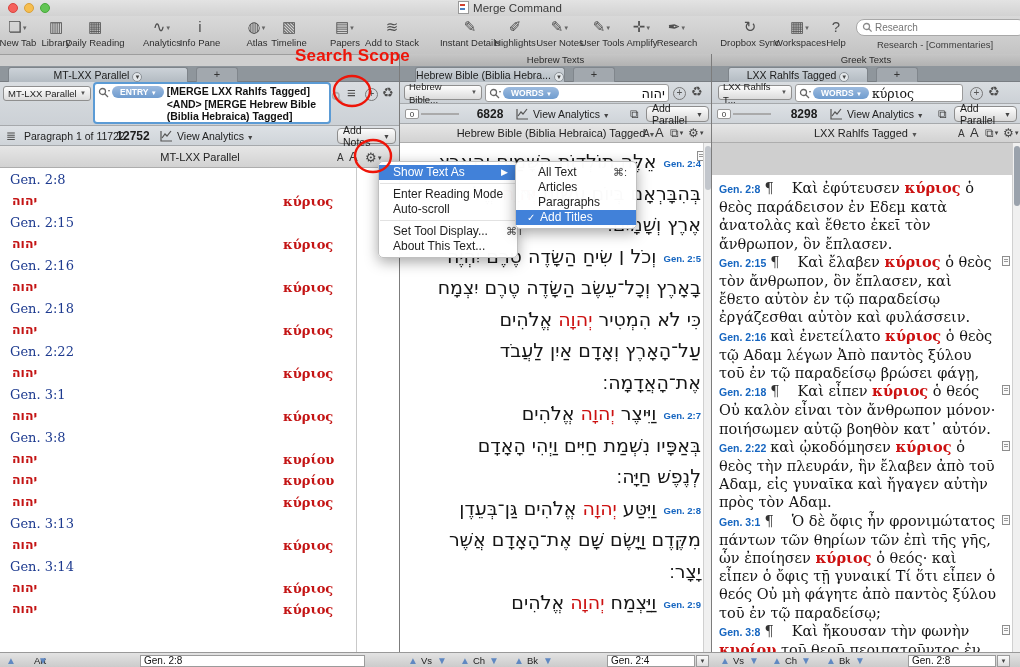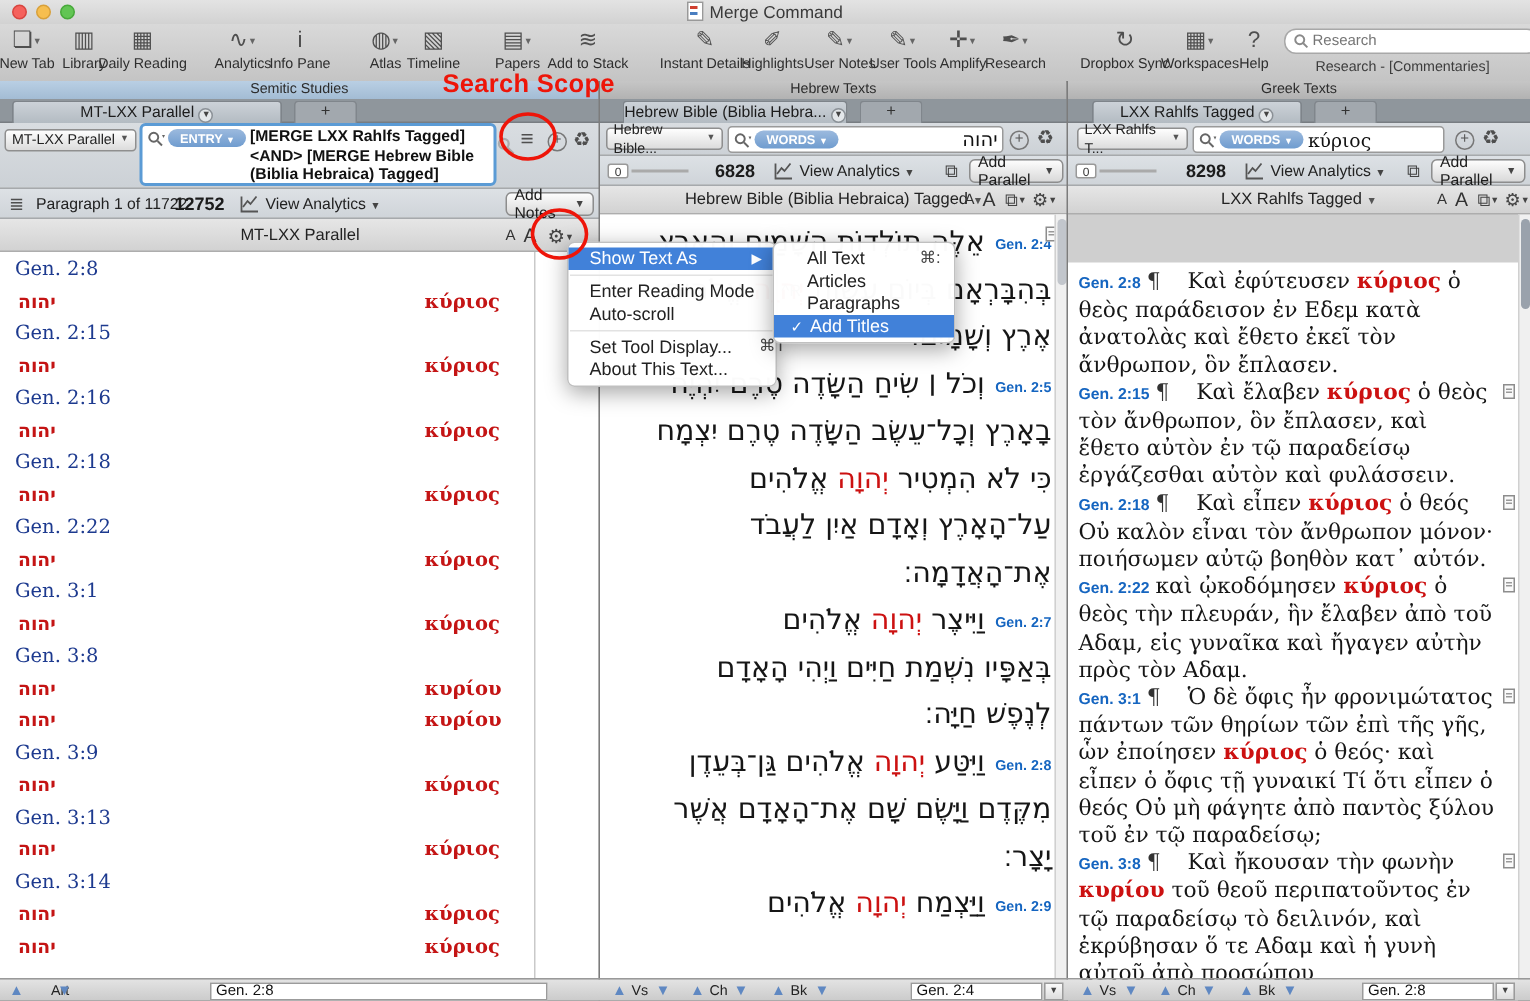--- a/index.html
+++ b/index.html
@@ -222,21 +222,20 @@
       <div class="titem" style="left: 800px;">
         <div class="ticon">▦<span class="dd">▼</span></div>
         <div class="tlabel">Workspaces</div>
       </div>
       <div class="titem" style="left: 836px;">
         <div class="ticon">?</div>
         <div class="tlabel">Help</div>
       </div>
     </div>
 
-  <div class="sectionbar sec-blue" style="left:0;width:400px;">Semitic Studies</div>
   <div class="sectionbar sec-gray" style="left:400px;width:312px;">Hebrew Texts</div>
   <div class="sectionbar sec-gray" style="left:712px;width:308px;border-right:none;">Greek Texts</div>
 
   <div class="tabrow" style="left:0;width:400px;">
     <div class="tab" style="left:8px;width:180px;"><span>MT-LXX Parallel</span><span class="tabdd">▼</span></div>
     <div class="plustab" style="left:196px;">+</div>
   </div>
   <div class="tabrow" style="left:400px;width:312px;">
     <div class="tab" style="left:15px;width:150px;"><span>Hebrew Bible (Biblia Hebra...</span><span class="tabdd">▼</span></div>
     <div class="plustab" style="left:173px;">+</div>
@@ -335,23 +334,20 @@
         <div class="lrow">
           <span class="lref">Gen. 3:8</span>
         </div>
         <div class="lrow">
           <span class="lheb">יהוה</span>
           <span class="lgrk">κυρίου</span>
         </div>
         <div class="lrow">
           <span class="lheb">יהוה</span>
           <span class="lgrk">κυρίου</span>
-        </div>
-        <div class="lrow">
-          <span class="lref">Gen. 3:9</span>
         </div>
         <div class="lrow">
           <span class="lheb">יהוה</span>
           <span class="lgrk">κύριος</span>
         </div>
         <div class="lrow">
           <span class="lref">Gen. 3:13</span>
         </div>
         <div class="lrow">
           <span class="lheb">יהוה</span>
@@ -494,20 +490,21 @@
     <div class="ctitle" style="line-height:19px;"><span>LXX Rahlfs Tagged</span> <span class="dd">▼</span></div>
     <span class="fontA1" style="left:246px;top:4px;">A</span>
     <span class="fontA2" style="left:258px;top:1px;">A</span>
     <span class="hicon" style="left:273px;top:2px;"><span>⧉</span><span class="dd">▼</span></span>
     <span class="hicon" style="left:291px;top:2px;"><span>⚙</span><span class="dd">▼</span></span>
   </div>
   <div class="content" style="left:712px;top:143px;width:300px;height:509px;margin-top:32px;">
     <div id="grk-verses" style="padding-top:4px;">
         <div class="gverse"><span class="gref">Gen. 2:8</span><span class="pilcrow">¶</span><span>Καὶ ἐφύτευσεν </span><span class="hl">κύριος</span><span> ὁ θεὸς παράδεισον ἐν Εδεμ κατὰ ἀνατολὰς καὶ ἔθετο ἐκεῖ τὸν ἄνθρωπον, ὃν ἔπλασεν.</span></div>
         <div class="gverse"><span class="gref">Gen. 2:15</span><span class="pilcrow">¶</span><span>Καὶ ἔλαβεν </span><span class="hl">κύριος</span><span> ὁ θεὸς τὸν ἄνθρωπον, ὃν ἔπλασεν, καὶ ἔθετο αὐτὸν ἐν τῷ παραδείσῳ ἐργάζεσθαι αὐτὸν καὶ φυλάσσειν.</span><span class="noteicon gnote"></span></div>
+        <div class="gverse"><span class="gref">Gen. 2:16</span><span>καὶ ἐνετείλατο </span><span class="hl">κύριος</span><span> ὁ θεὸς τῷ Αδαμ λέγων Ἀπὸ παντὸς ξύλου τοῦ ἐν τῷ παραδείσῳ βρώσει φάγῃ,</span></div>
         <div class="gverse"><span class="gref">Gen. 2:18</span><span class="pilcrow">¶</span><span>Καὶ εἶπεν </span><span class="hl">κύριος</span><span> ὁ θεός Οὐ καλὸν εἶναι τὸν ἄνθρωπον μόνον· ποιήσωμεν αὐτῷ βοηθὸν κατ᾿ αὐτόν.</span><span class="noteicon gnote"></span></div>
         <div class="gverse"><span class="gref">Gen. 2:22</span><span>καὶ ᾠκοδόμησεν </span><span class="hl">κύριος</span><span> ὁ θεὸς τὴν πλευράν, ἣν ἔλαβεν ἀπὸ τοῦ Αδαμ, εἰς γυναῖκα καὶ ἤγαγεν αὐτὴν πρὸς τὸν Αδαμ.</span><span class="noteicon gnote"></span></div>
         <div class="gverse"><span class="gref">Gen. 3:1</span><span class="pilcrow">¶</span><span>Ὁ δὲ ὄφις ἦν φρονιμώτατος πάντων τῶν θηρίων τῶν ἐπὶ τῆς γῆς, ὧν ἐποίησεν </span><span class="hl">κύριος</span><span> ὁ θεός· καὶ εἶπεν ὁ ὄφις τῇ γυναικί Τί ὅτι εἶπεν ὁ θεός Οὐ μὴ φάγητε ἀπὸ παντὸς ξύλου τοῦ ἐν τῷ παραδείσῳ;</span><span class="noteicon gnote"></span></div>
         <div class="gverse"><span class="gref">Gen. 3:8</span><span class="pilcrow">¶</span><span>Καὶ ἤκουσαν τὴν φωνὴν </span><span class="hl">κυρίου</span><span> τοῦ θεοῦ περιπατοῦντος ἐν τῷ παραδείσῳ τὸ δειλινόν, καὶ ἐκρύβησαν ὅ τε Αδαμ καὶ ἡ γυνὴ αὐτοῦ ἀπὸ προσώπου </span><span class="noteicon gnote"></span></div>
       </div>
   </div>
   <div class="sbtrack" style="left:1012px;top:143px;height:509px;width:8px;">
     <div class="sbthumb" style="left:1px;top:3px;height:60px;background:#9aa2ac;"></div>
   </div>
   <div class="bbar" style="left:712px;width:308px;" id="right-bbar">

